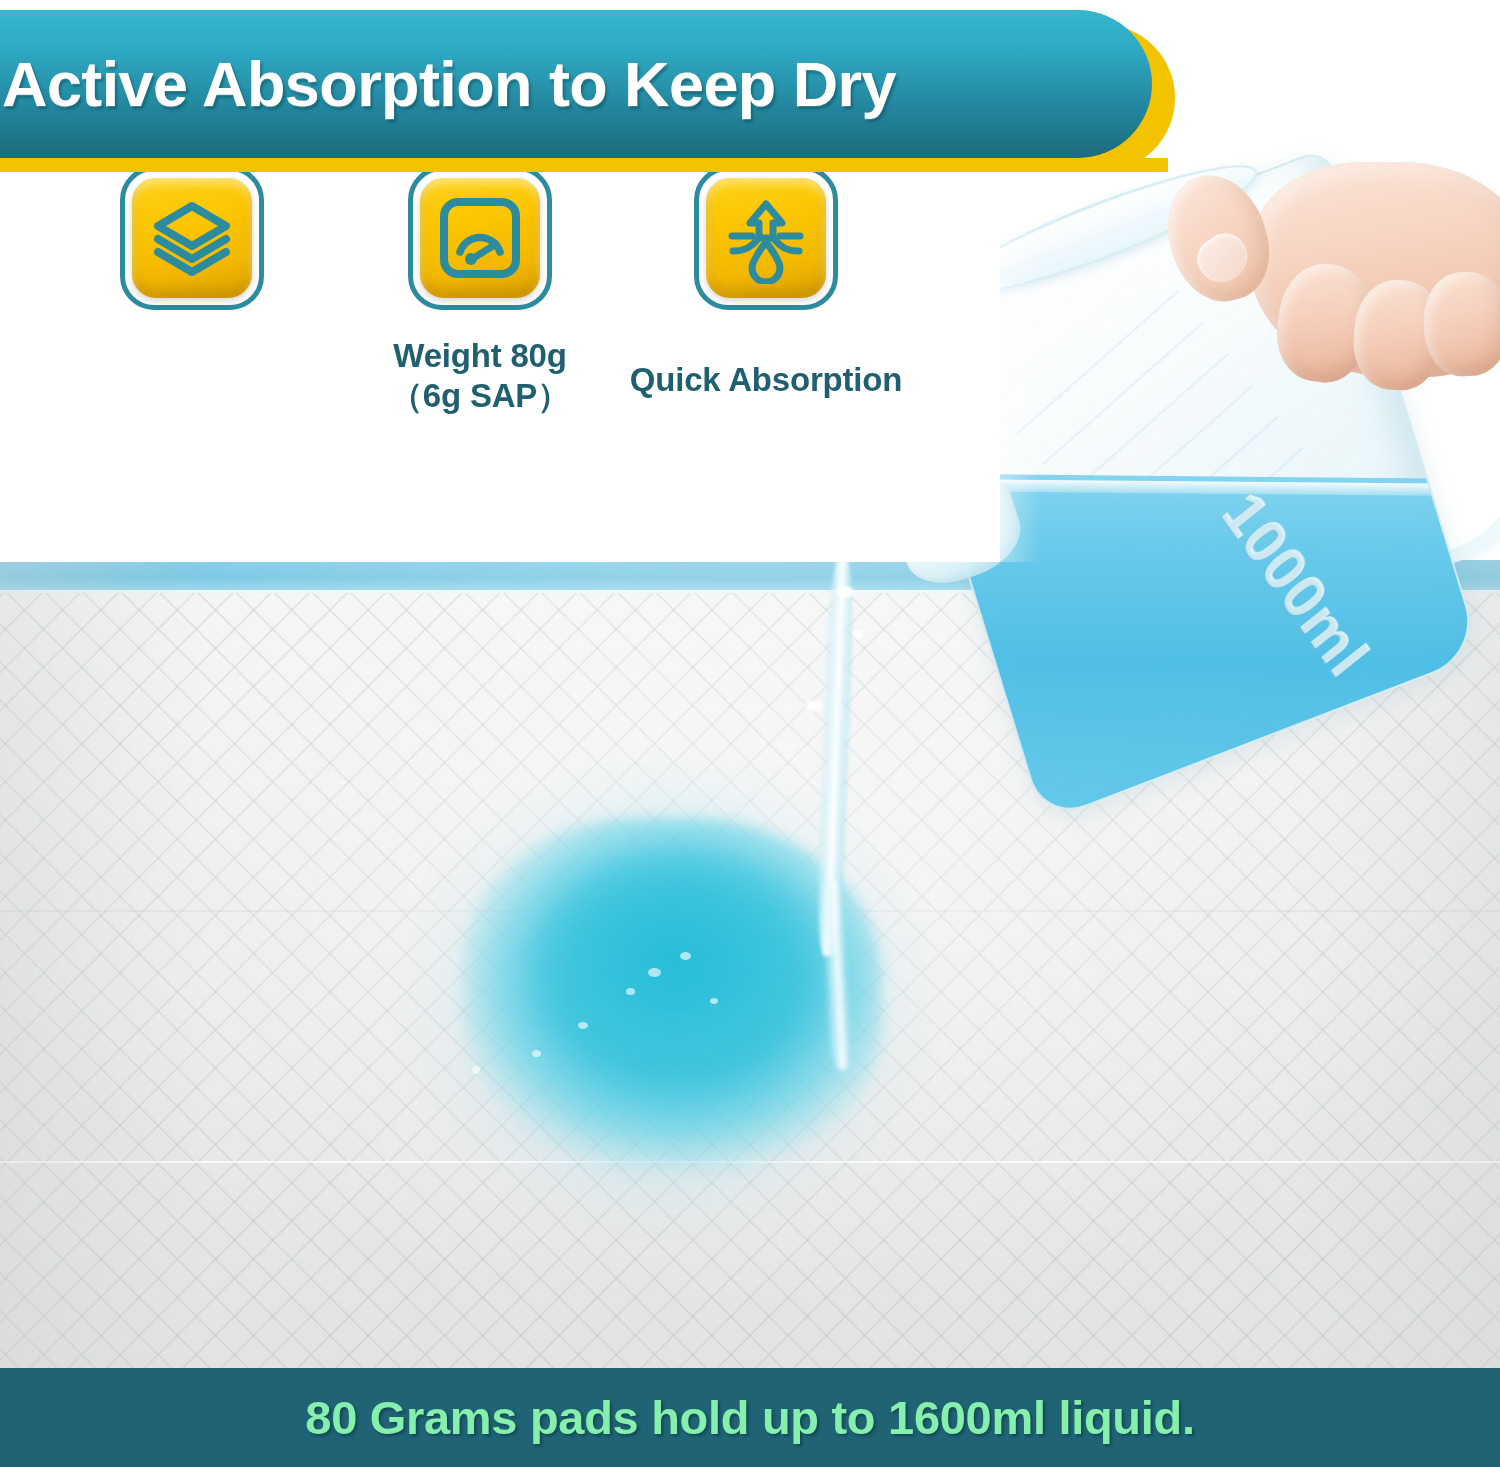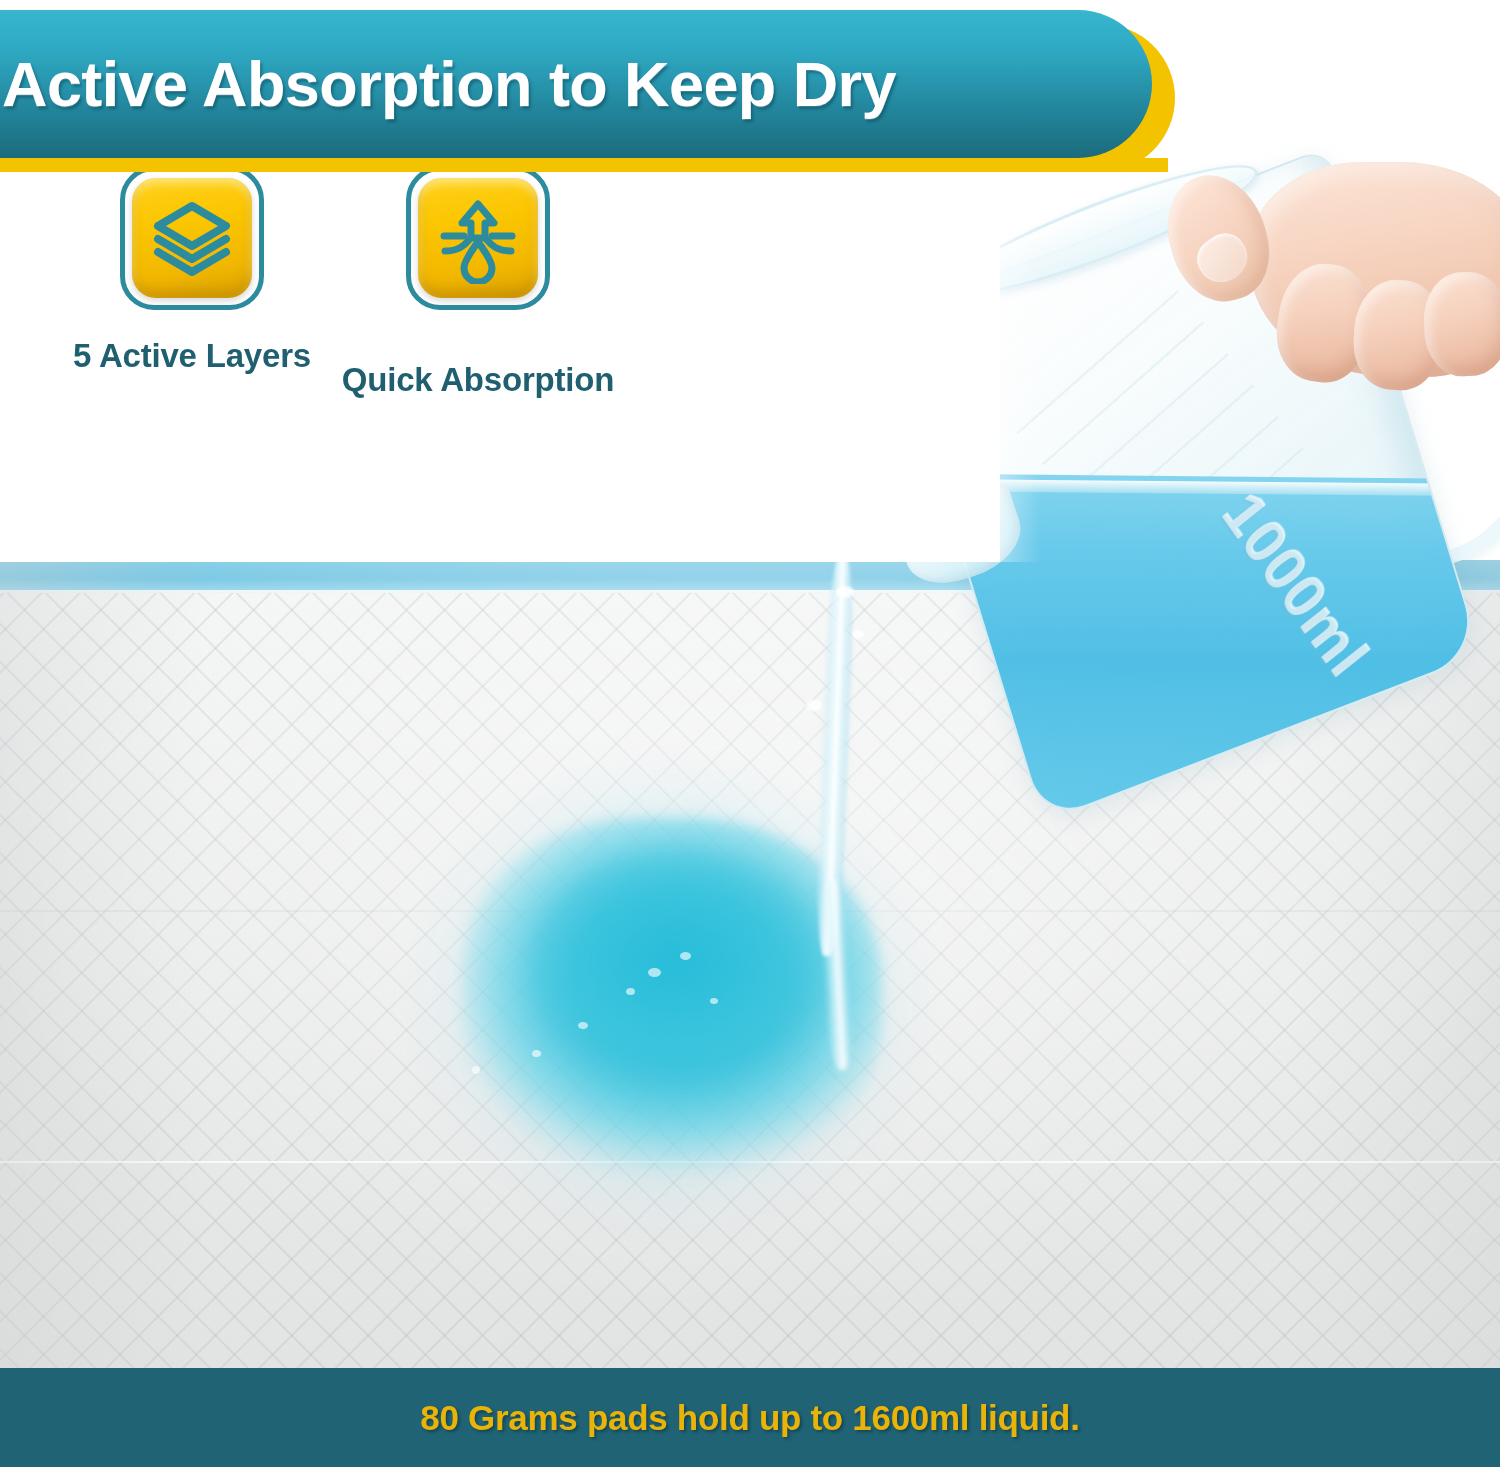--- a/index.html
+++ b/index.html
@@ -256,21 +256,21 @@
     white-space:nowrap;
   }
 
   
   .bottom-bar {
     position:absolute; left:0; top:1368px; width:1500px; height:99px;
     background:#1F6375;
     display:flex; align-items:center; justify-content:center;
   }
   .bottom-text {
-    color:#eab308; font-size:35px; font-weight:bold;
+    color:#86efac; font-size:47px; font-weight:bold;
     letter-spacing:-.3px;
     font-family:"Liberation Sans", sans-serif;
     text-shadow:2px 2px 3px rgba(0,35,45,.45);
     white-space:nowrap;
   }
 </style>
 </head>
 <body>
 
 <div id="stage">
@@ -335,25 +335,38 @@
         <div class="icon-tile">
           <svg width="92" height="92" viewBox="0 0 92 92">
             <g fill="none" stroke="#2D8B9E" stroke-width="8" stroke-linejoin="round" stroke-linecap="round">
               <path d="M46 14 L80 34 L46 54 L12 34 Z"></path>
               <path d="M12 47 L46 67 L80 47"></path>
               <path d="M12 60 L46 80 L80 60"></path>
             </g>
           </svg>
         </div>
       </div>
+    </div>
+
+    <div class="feature f2">
+      <div class="icon-ring">
+        <div class="icon-tile">
+          <svg width="92" height="92" viewBox="0 0 92 92">
+            <rect x="10" y="10" width="72" height="72" rx="14" ry="14" fill="none" stroke="#2D8B9E" stroke-width="8"></rect>
+            <path d="M26 60 A21 21 0 0 1 66 60" fill="none" stroke="#2D8B9E" stroke-width="7.5" stroke-linecap="round"></path>
+            <line x1="38" y1="67" x2="62" y2="52" stroke="#2D8B9E" stroke-width="7" stroke-linecap="round"></line>
+            <circle cx="37" cy="67" r="6" fill="#2D8B9E"></circle>
+          </svg>
+        </div>
+      </div>
       <div class="feature-label">
-        <span>5 Active Layers</span>
-      </div>
-    </div>
-
+        <span>Weight 80g</span>
+        <span class="feature-sub">（6g SAP）</span>
+      </div>
+    </div>
 
     <div class="feature f3">
       <div class="icon-ring">
         <div class="icon-tile">
           <svg width="92" height="92" viewBox="0 0 92 92">
             <g fill="none" stroke="#2D8B9E" stroke-width="7" stroke-linecap="round" stroke-linejoin="round">
               <path d="M46 12 L62 31 L53 31 L53 46 L39 46 L39 31 L30 31 Z"></path>
               <line x1="12" y1="44" x2="32" y2="44"></line>
               <line x1="60" y1="44" x2="80" y2="44"></line>
               <path d="M13 59 C26 59 32 54 37 48"></path>

